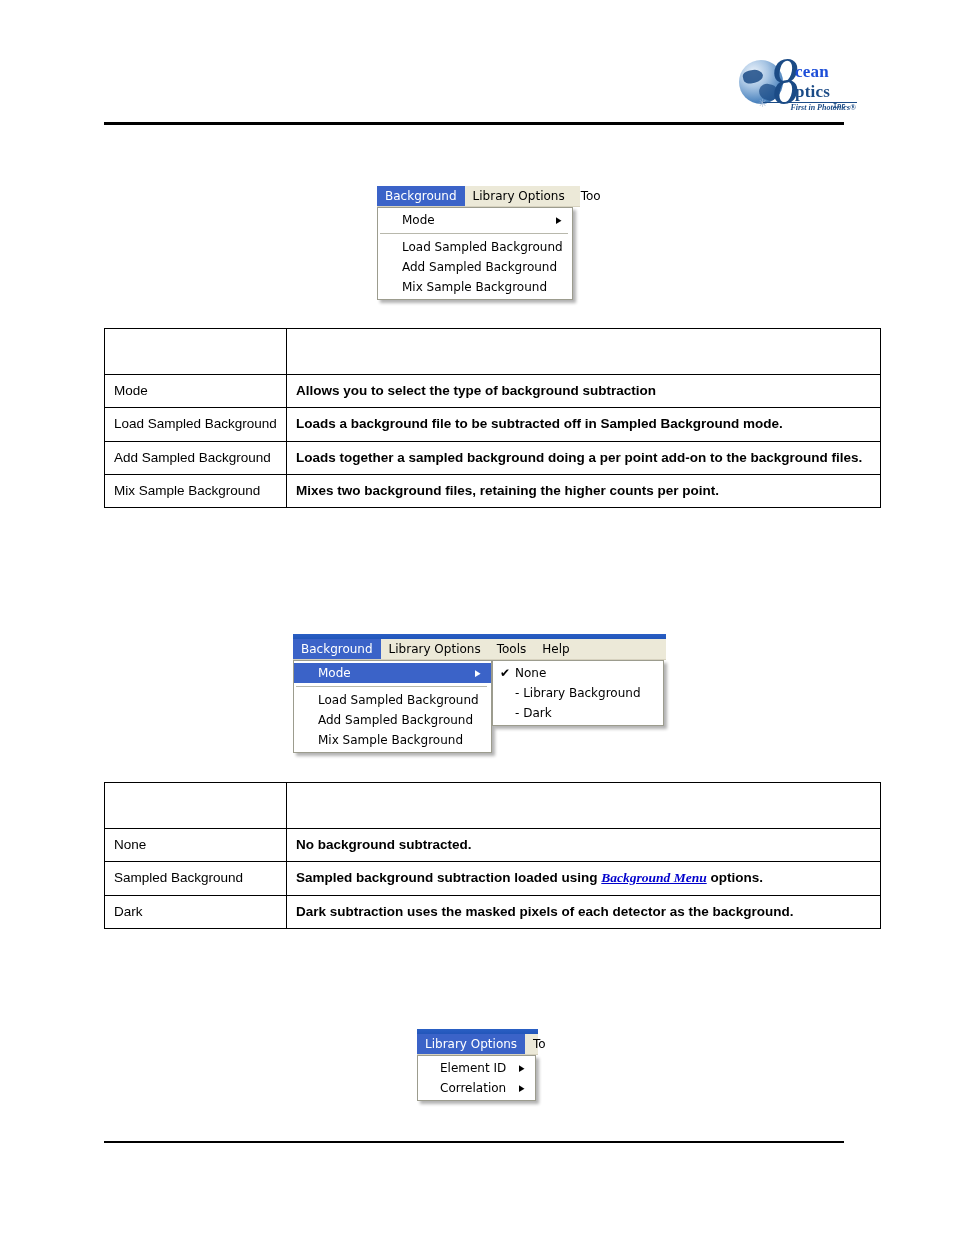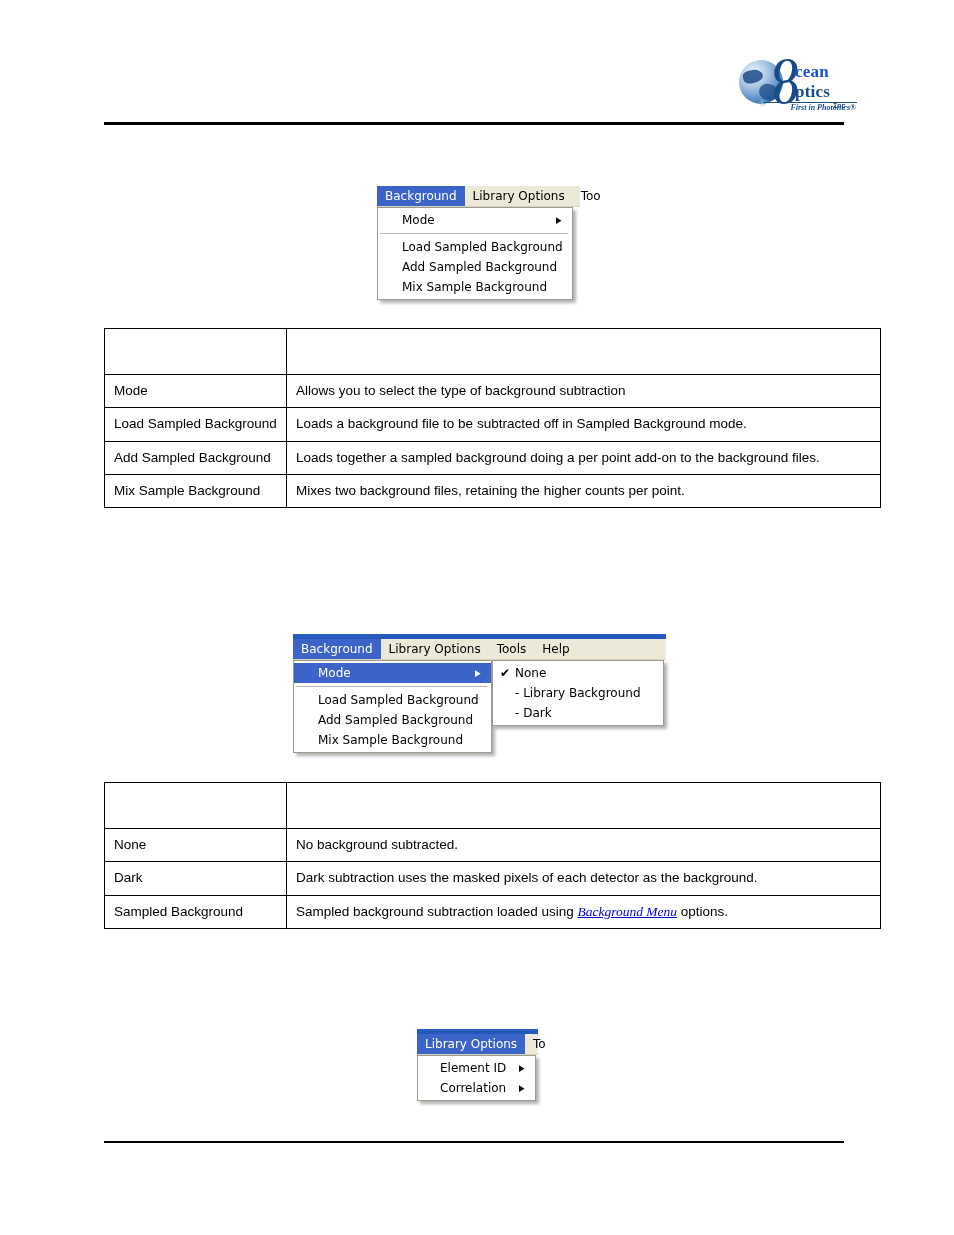--- a/index.html
+++ b/index.html
@@ -288,21 +288,21 @@
     color: #000;
     table-layout: fixed;
   }
   table.doc td {
     border: 1px solid #000000;
     padding: 7px 9px 8px 9px;
     vertical-align: top;
     line-height: 1.28;
   }
   table.doc td.c1 { width: 163px; }
-  table.doc td.c2 { width: 575px; }
+  table.doc td.c2 { width: 575px; font-weight: bold; }
   table.doc tr.hdr td { height: 30px; }
 
   #table1 { left: 104px; top: 328px; width: 739px; }
   #table2 { left: 104px; top: 782px; width: 739px; }
 
   a.xref {
     color: #0000cc;
     font-family: "Liberation Serif", serif;
     font-style: italic;
     text-decoration: underline;
@@ -421,26 +421,26 @@
   <tbody>
       <tr class="hdr">
     <td class="c1"></td>
     <td class="c2"></td>
   </tr>
   <tr>
     <td class="c1">None</td>
     <td class="c2">No background subtracted.</td>
   </tr>
   <tr>
+    <td class="c1">Sampled Background</td>
+    <td class="c2"><span>Sampled background subtraction loaded using </span><a class="xref" href="#">Background Menu</a><span> options.</span></td>
+  </tr>
+  <tr>
     <td class="c1">Dark</td>
     <td class="c2">Dark subtraction uses the masked pixels of each detector as the background.</td>
-  </tr>
-  <tr>
-    <td class="c1">Sampled Background</td>
-    <td class="c2"><span>Sampled background subtraction loaded using </span><a class="xref" href="#">Background Menu</a><span> options.</span></td>
   </tr>
 </tbody>
   </table>
 
 <div class="menu-shot" id="fig3">
   <div class="title-strip"></div>
   <div class="menubar">
     <div class="menubar-item active">Library Options</div>
     <div class="menubar-item">To</div>
   </div>

